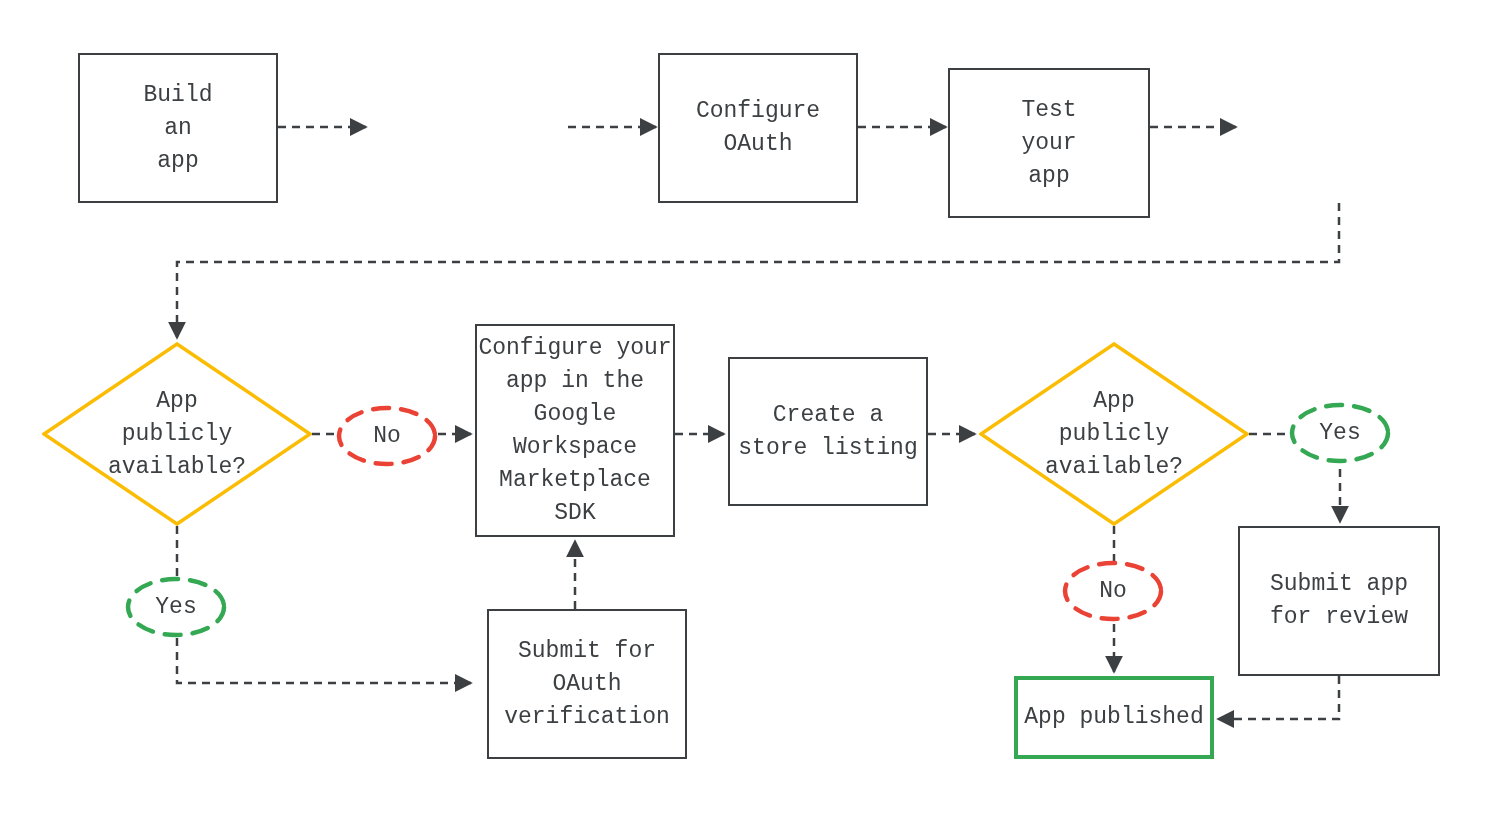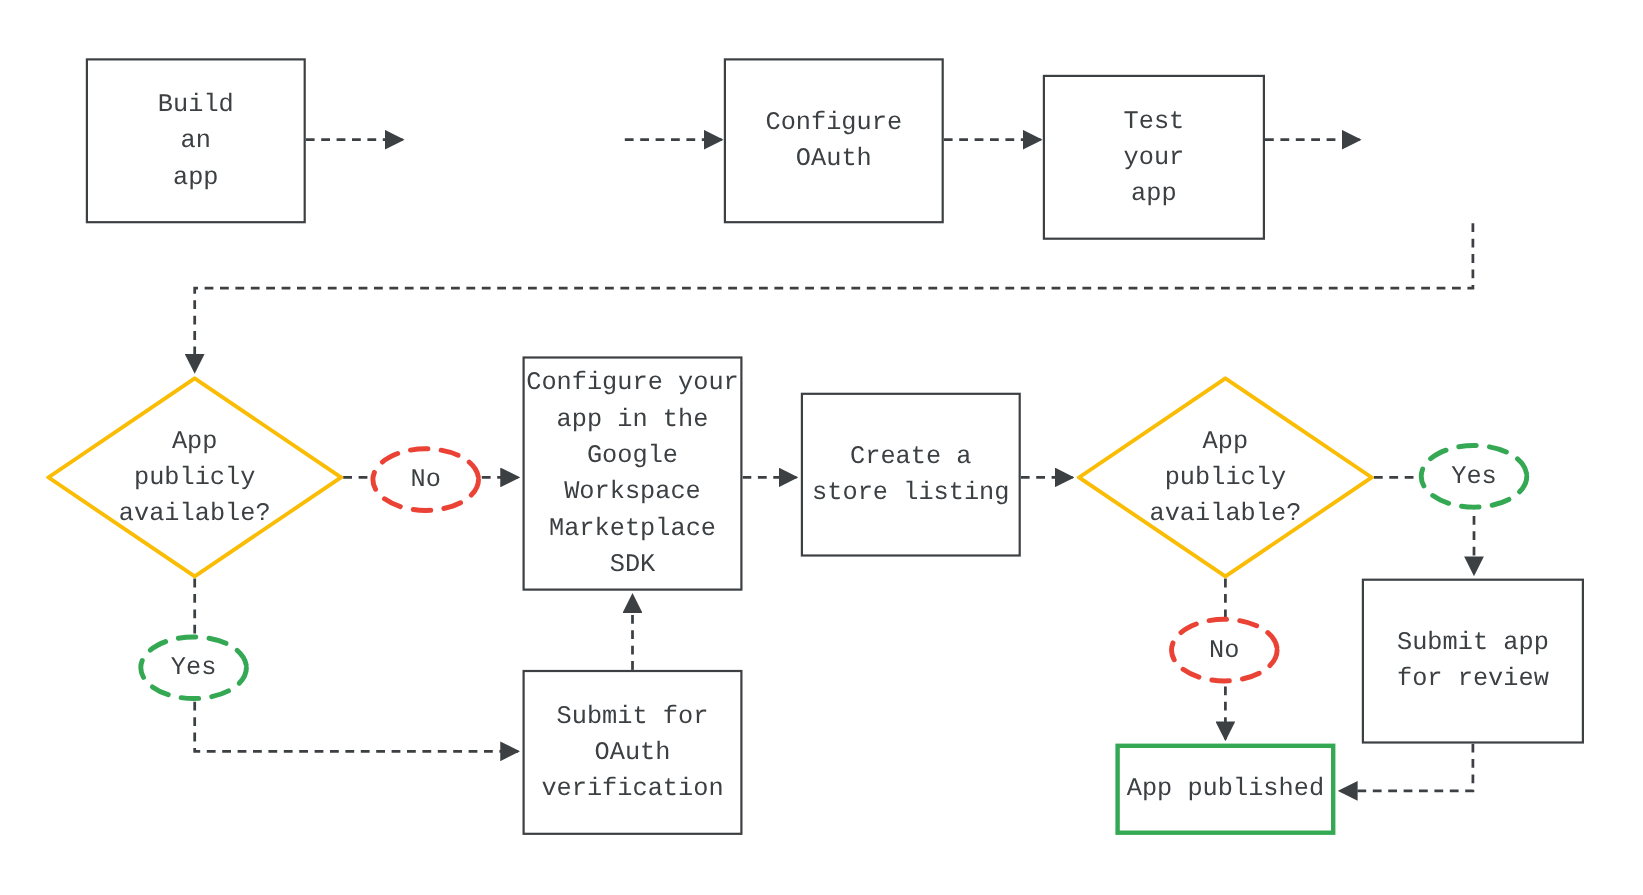--- a/index.html
+++ b/index.html
@@ -174,21 +174,21 @@
 
   <div class="node box" style="left:475px; top:324px; width:200px; height:213px">
     <span class="label">Configure your
 app in the
 Google
 Workspace
 Marketplace
 SDK</span>
   </div>
 
-  <div class="node box" style="left:475px; top:609px; width:200px; height:150px">
+  <div class="node box" style="left:487px; top:609px; width:200px; height:150px">
     <span class="label">Submit for
 OAuth
 verification</span>
   </div>
 
   <div class="node box" style="left:1238px; top:526px; width:202px; height:150px">
     <span class="label">Submit app
 for review</span>
   </div>
 

